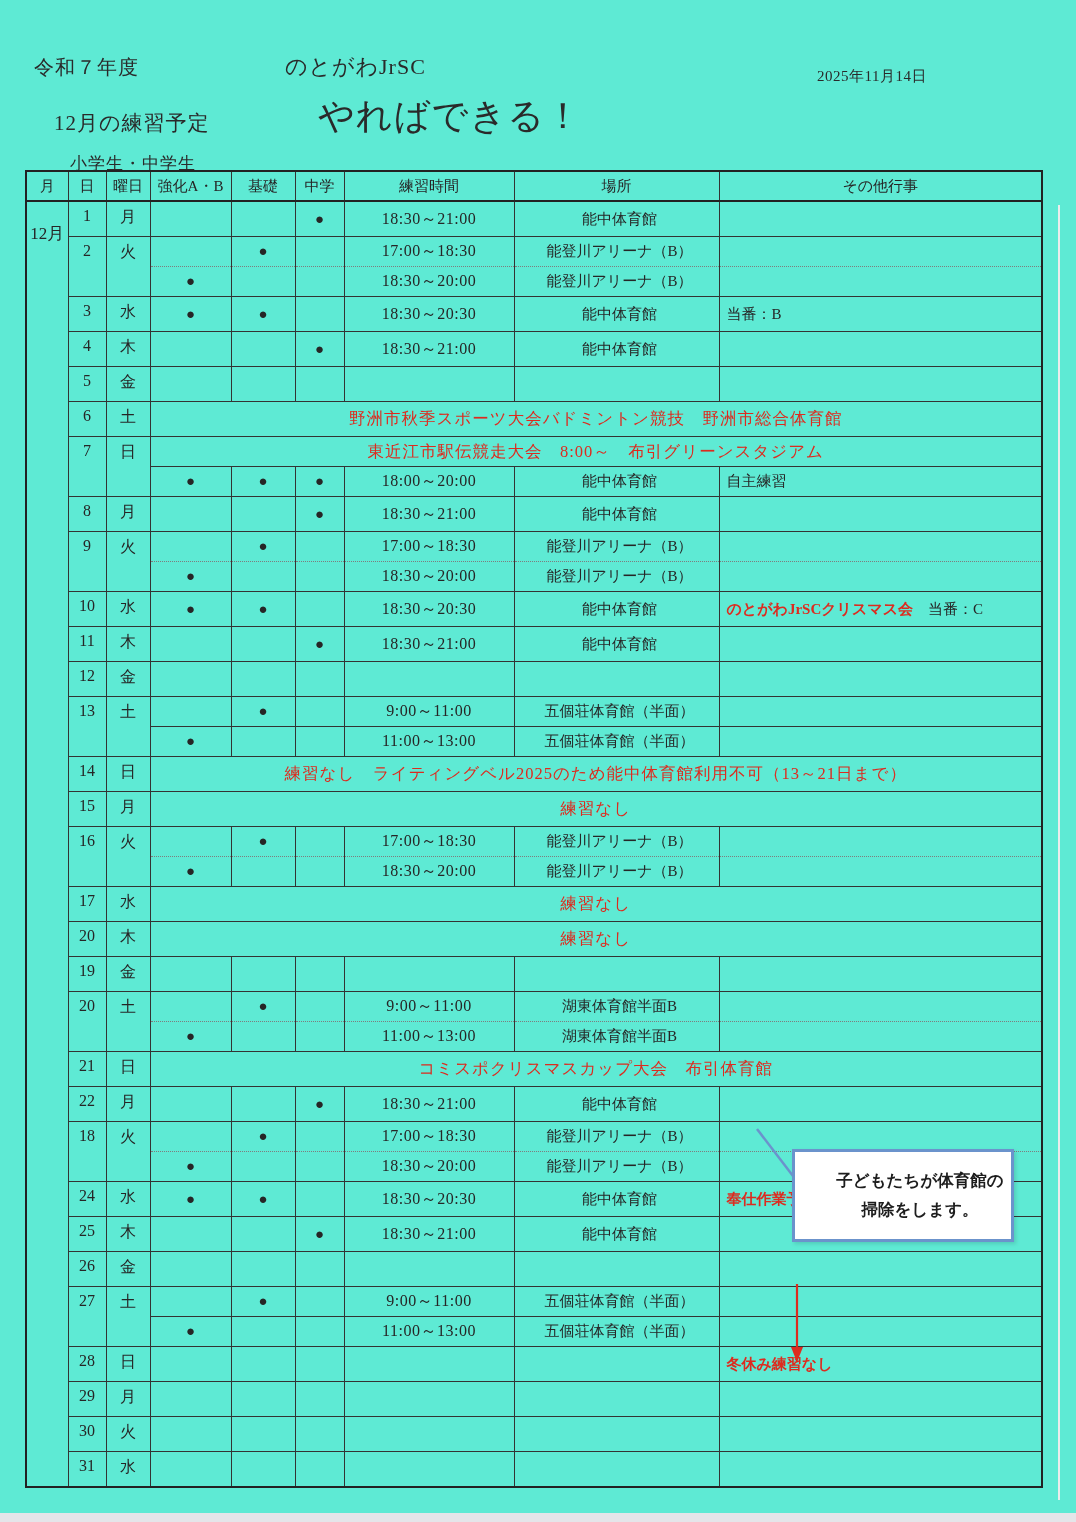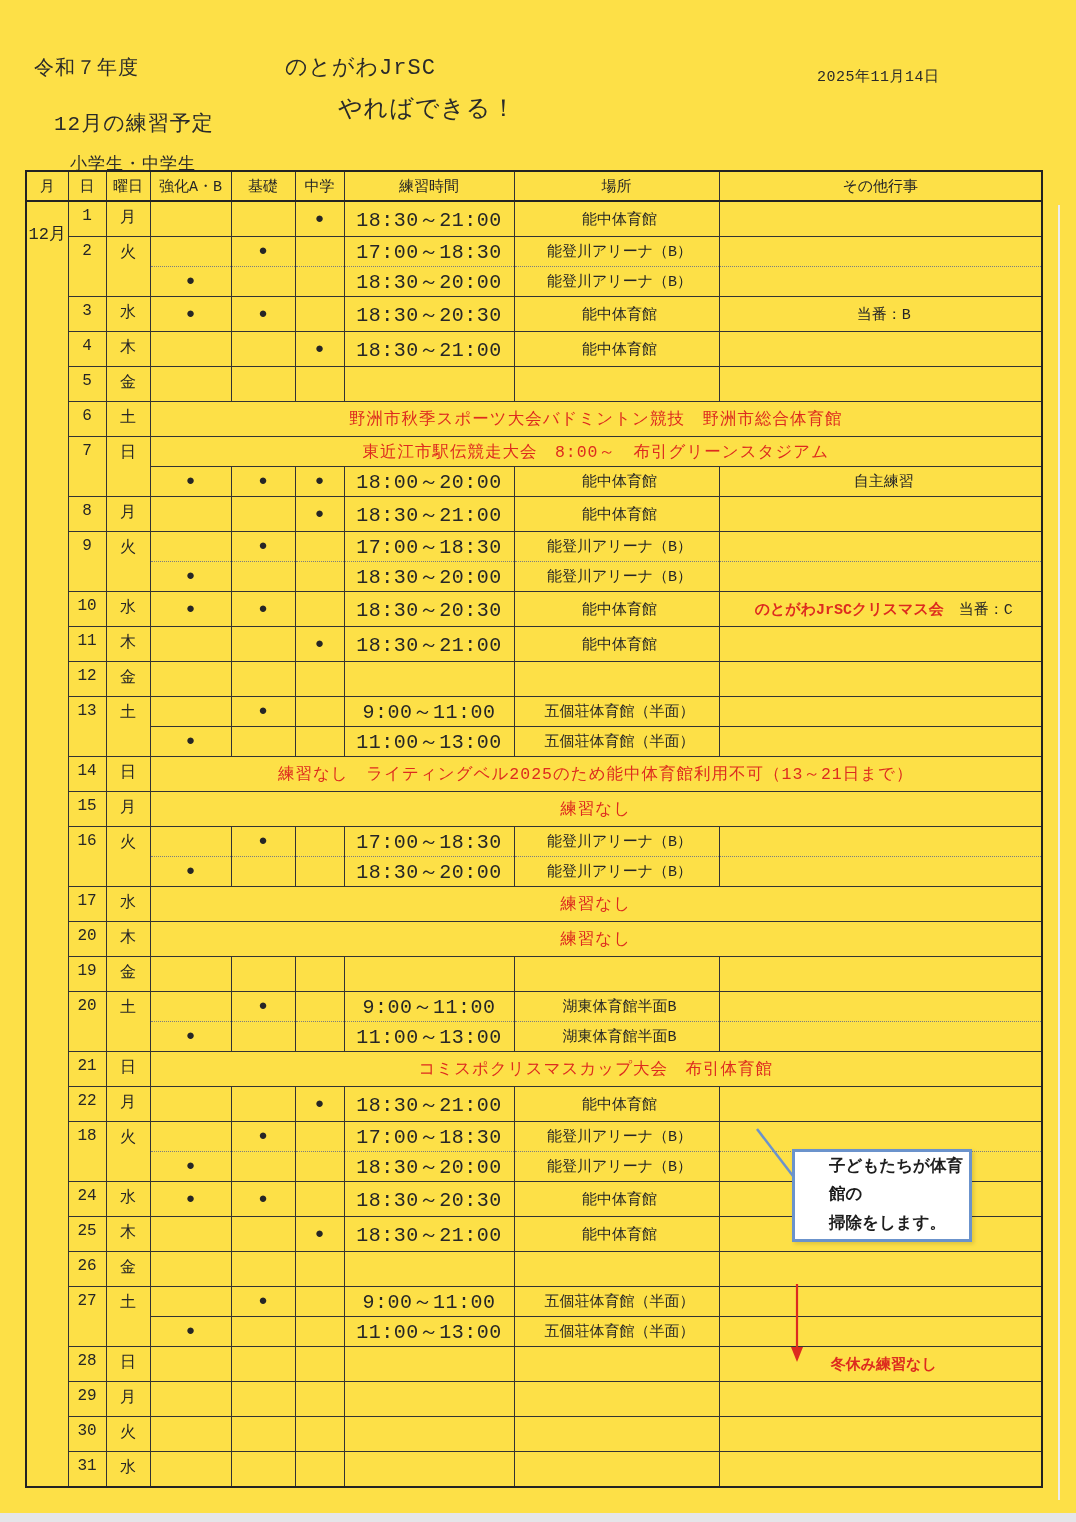--- a/index.html
+++ b/index.html
@@ -1,58 +1,58 @@
 <!DOCTYPE html>
 <html style="--red: #dd2b1f; --blue: #6b93cc;"><head>
 <meta charset="utf-8">
 <style>
   :root { --red:#dd2b1f; --blue:#6b93cc; --ink:#262626; --line:#333; }
   html,body { margin:0; padding:0; background:#fff; }
   .page {
-    position:relative; width:1076px; height:1522px; background:#fde047;
-    font-family:Liberation Mono, monospace; color:var(--ink);
+    position:relative; width:1076px; height:1522px; background:#5eead4;
+    font-family:Liberation Serif, serif; color:var(--ink);
     overflow:hidden;
   }
   .t { position:absolute; white-space:nowrap; letter-spacing:1px; color:#2a2a2a; }
   .t.fiscal   { left:34px;  top:54px;  font-size:20px; }
   .t.club     { left:285px; top:52px;  font-size:22px; }
   .t.date     { left:817px; top:67px;  font-size:15px; letter-spacing:0.5px; }
   .t.sched    { left:54px;  top:109px;  font-size:21px; }
-  .t.slogan   { left:338px; top:92px;  font-size:24px; }
+  .t.slogan   { left:318px; top:92px;  font-size:36px; }
   .t.audience { left:70px;  top:152px; font-size:17px; }
 
   table.schedule {
     position:absolute; left:25px; top:170px; width:1016px;
     border-collapse:collapse; table-layout:fixed;
     border:2px solid #222;
   }
   .schedule th, .schedule td {
     border:1px solid var(--line); border-bottom:0;
     padding:0; overflow:hidden; white-space:nowrap;
     text-align:center; font-weight:normal; color:var(--ink);
   }
   .schedule th { height:28px; font-size:15px; border-bottom:2px solid #222; }
   .schedule td { height:29px; font-size:16px; }
   td.month { vertical-align:top; padding-top:20px; font-size:17px; }
   td.day   { vertical-align:top; padding-top:5px; font-size:16px; }
   td.mark  { font-size:15px; }
-  td.time  { font-size:20px; letter-spacing:0.5px; }
+  td.time  { font-size:16px; letter-spacing:0.5px; }
   td.place { text-align:center; padding-left:6px; font-size:15px; }
-  td.other { text-align:center; padding-left:7px; font-size:15px;margin-top:22px; }
+  td.other { text-align:left; padding-left:7px; font-size:15px;margin-top:22px; }
   td.span-red { color:var(--red); font-size:16.5px; letter-spacing:1px; }
   .red  { color:var(--red); }
   .bold { font-weight:bold; }
   tr.dotted > td { border-top:1px dotted #7d7d7d; }
 
   .callout {
-    position:absolute; left:792px; top:1149px; width:180px; height:93px;
+    position:absolute; left:792px; top:1149px; width:222px; height:93px;
     background:#fff; border:3px solid var(--blue); box-sizing:border-box;
     display:flex; flex-direction:column; justify-content:center;
     padding-left:34px; font-size:16.5px; font-weight:bold; line-height:1.7;
-    color:#1d1d1d; z-index:4; box-shadow:2px 2px 4px rgba(0,0,0,0.13);
+    color:#1d1d1d; z-index:4; box-shadow:2px 2px 4px rgba(0,0,0,0.13);align-items:center;
   }
   svg.overlay { position:absolute; left:0; top:0; z-index:5; pointer-events:none; }
   svg.overlay line.blue { stroke:var(--blue); stroke-width:2.5; }
   svg.overlay line.redl { stroke:var(--red);  stroke-width:2.2; }
   svg.overlay polygon   { fill:var(--red); }
   .bottom-strip { position:absolute; left:0; bottom:0; width:100%; height:9px; background:#e5e5e9; }
   .right-edge { position:absolute; right:16px; top:205px; height:1295px; width:2px; background:#ececec; }
 </style>
 </head>
 <body>

